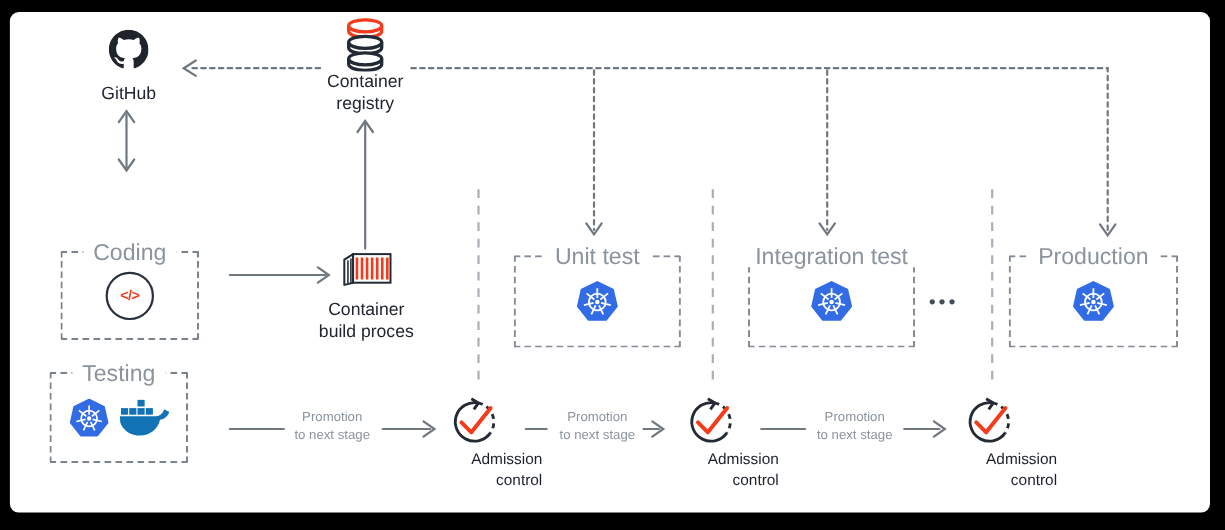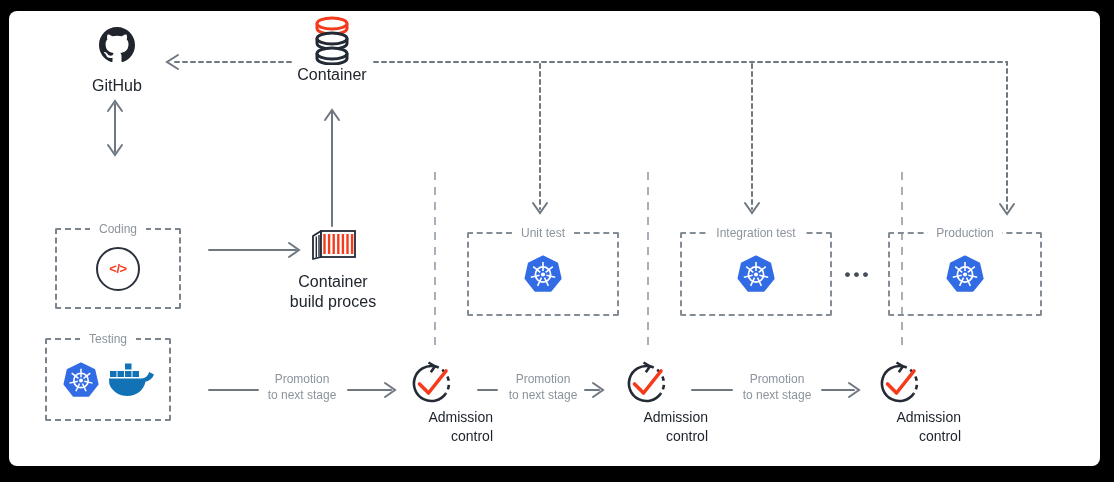--- a/index.html
+++ b/index.html
@@ -8,21 +8,21 @@
   .canvas{position:absolute;left:9px;top:11px;width:1091px;height:455px;background:#ffffff;border-radius:8px;}
   .wires{position:absolute;left:0;top:0;width:1114px;height:482px;}
   .abs{position:absolute;}
   .lbl-dark{color:#20262e;font-size:16px;font-weight:500;line-height:20px;text-align:center;}
   .lbl-gray{color:#8b949d;font-size:12px;line-height:15.5px;text-align:center;}
   .dash-box{position:absolute;border:2px dashed #7b838d;border-radius:2px;
             display:flex;align-items:center;justify-content:center;}
   .dash-box.light{border-color:#848c96;}
   .box-title{position:absolute;top:-10px;left:50%;transform:translateX(-50%);
              background:#fff;padding:0 9px;white-space:nowrap;
-             color:#8b949d;font-size:12px;line-height:19px;}
+             color:#8b949d;font-size:21px;line-height:19px;}
   .env-title{position:absolute;top:-12px;left:50%;transform:translateX(-50%);
              background:#fff;padding:0 6px;color:#5f6973;font-size:15.5px;
              font-weight:700;line-height:20px;text-align:left;white-space:nowrap;}
   .code-circle{width:40px;height:40px;border:2px solid #2a313c;border-radius:50%;
                display:flex;align-items:center;justify-content:center;}
   .code-glyph{color:#f43b1c;font-size:13px;font-weight:700;letter-spacing:-0.5px;}
   .dots{color:#454e59;font-size:17px;font-weight:700;letter-spacing:3px;text-align:center;}
   .adm-label{width:120px;text-align:right;color:#1c222b;font-size:14px;font-weight:500;line-height:19px;}
   .promo-label{width:110px;text-align:center;}
   .icon-row{display:flex;align-items:center;gap:9px;}
@@ -91,20 +91,21 @@
       <g stroke="#222a36">
         <path d="M6 23.5 v5 a15 5.5 0 0 0 30 0 v-5"></path>
         <ellipse cx="21" cy="23.5" rx="15" ry="5.5"></ellipse>
         <path d="M6 38.5 v5 a15 5.5 0 0 0 30 0 v-5"></path>
         <ellipse cx="21" cy="38.5" rx="15" ry="5.5"></ellipse>
       </g>
     </g>
   </svg>
   <div class="abs lbl-dark" style="left:277px;top:65px;width:110px;">
     <div>Container</div>
+    <div>registry</div>
   </div>
 
 
   <div class="dash-box" style="left:55px;top:228px;width:122px;height:77px;">
     <span class="box-title">Coding</span>
     <div class="code-circle">
       <span class="code-glyph">&lt;/&gt;</span>
     </div>
   </div>
 
@@ -189,21 +190,21 @@
         <line x1="17.5" y1="22.7" x2="13.6" y2="30.9"></line>
         <line x1="15.6" y1="20.3" x2="6.8" y2="22.3"></line>
         <line x1="16.3" y1="17.3" x2="9.2" y2="11.7"></line>
       </g>
       <circle cx="19" cy="19.5" r="2.1" fill="#fff"></circle>
     </svg>
   </div>
 
   <div class="abs dots" style="left:836px;top:265px;width:44px;">•••</div>
 
-  <div class="dash-box light" style="left:888px;top:232px;width:150px;height:80px;text-align:right;">
+  <div class="dash-box light" style="left:917px;top:232px;width:150px;height:80px;text-align:right;">
     <span class="box-title">Production</span>
     <svg width="38" height="38" viewBox="0 0 38 38">
       <polygon points="19,1.5 33.1,8.3 36.6,23.5 26.8,35.7 11.2,35.7 1.5,23.5 4.9,8.3" fill="#326ce5" stroke="#326ce5" stroke-width="2" stroke-linejoin="round"></polygon>
       <circle cx="19" cy="19.5" r="7.6" stroke="#fff" stroke-width="1.7" fill="none"></circle>
       <g stroke="#fff" stroke-width="1.6">
         <line x1="19" y1="16" x2="19" y2="7"></line>
         <line x1="21.7" y1="17.3" x2="28.8" y2="11.7"></line>
         <line x1="22.4" y1="20.3" x2="31.2" y2="22.3"></line>
         <line x1="20.5" y1="22.7" x2="24.4" y2="30.9"></line>
         <line x1="17.5" y1="22.7" x2="13.6" y2="30.9"></line>

